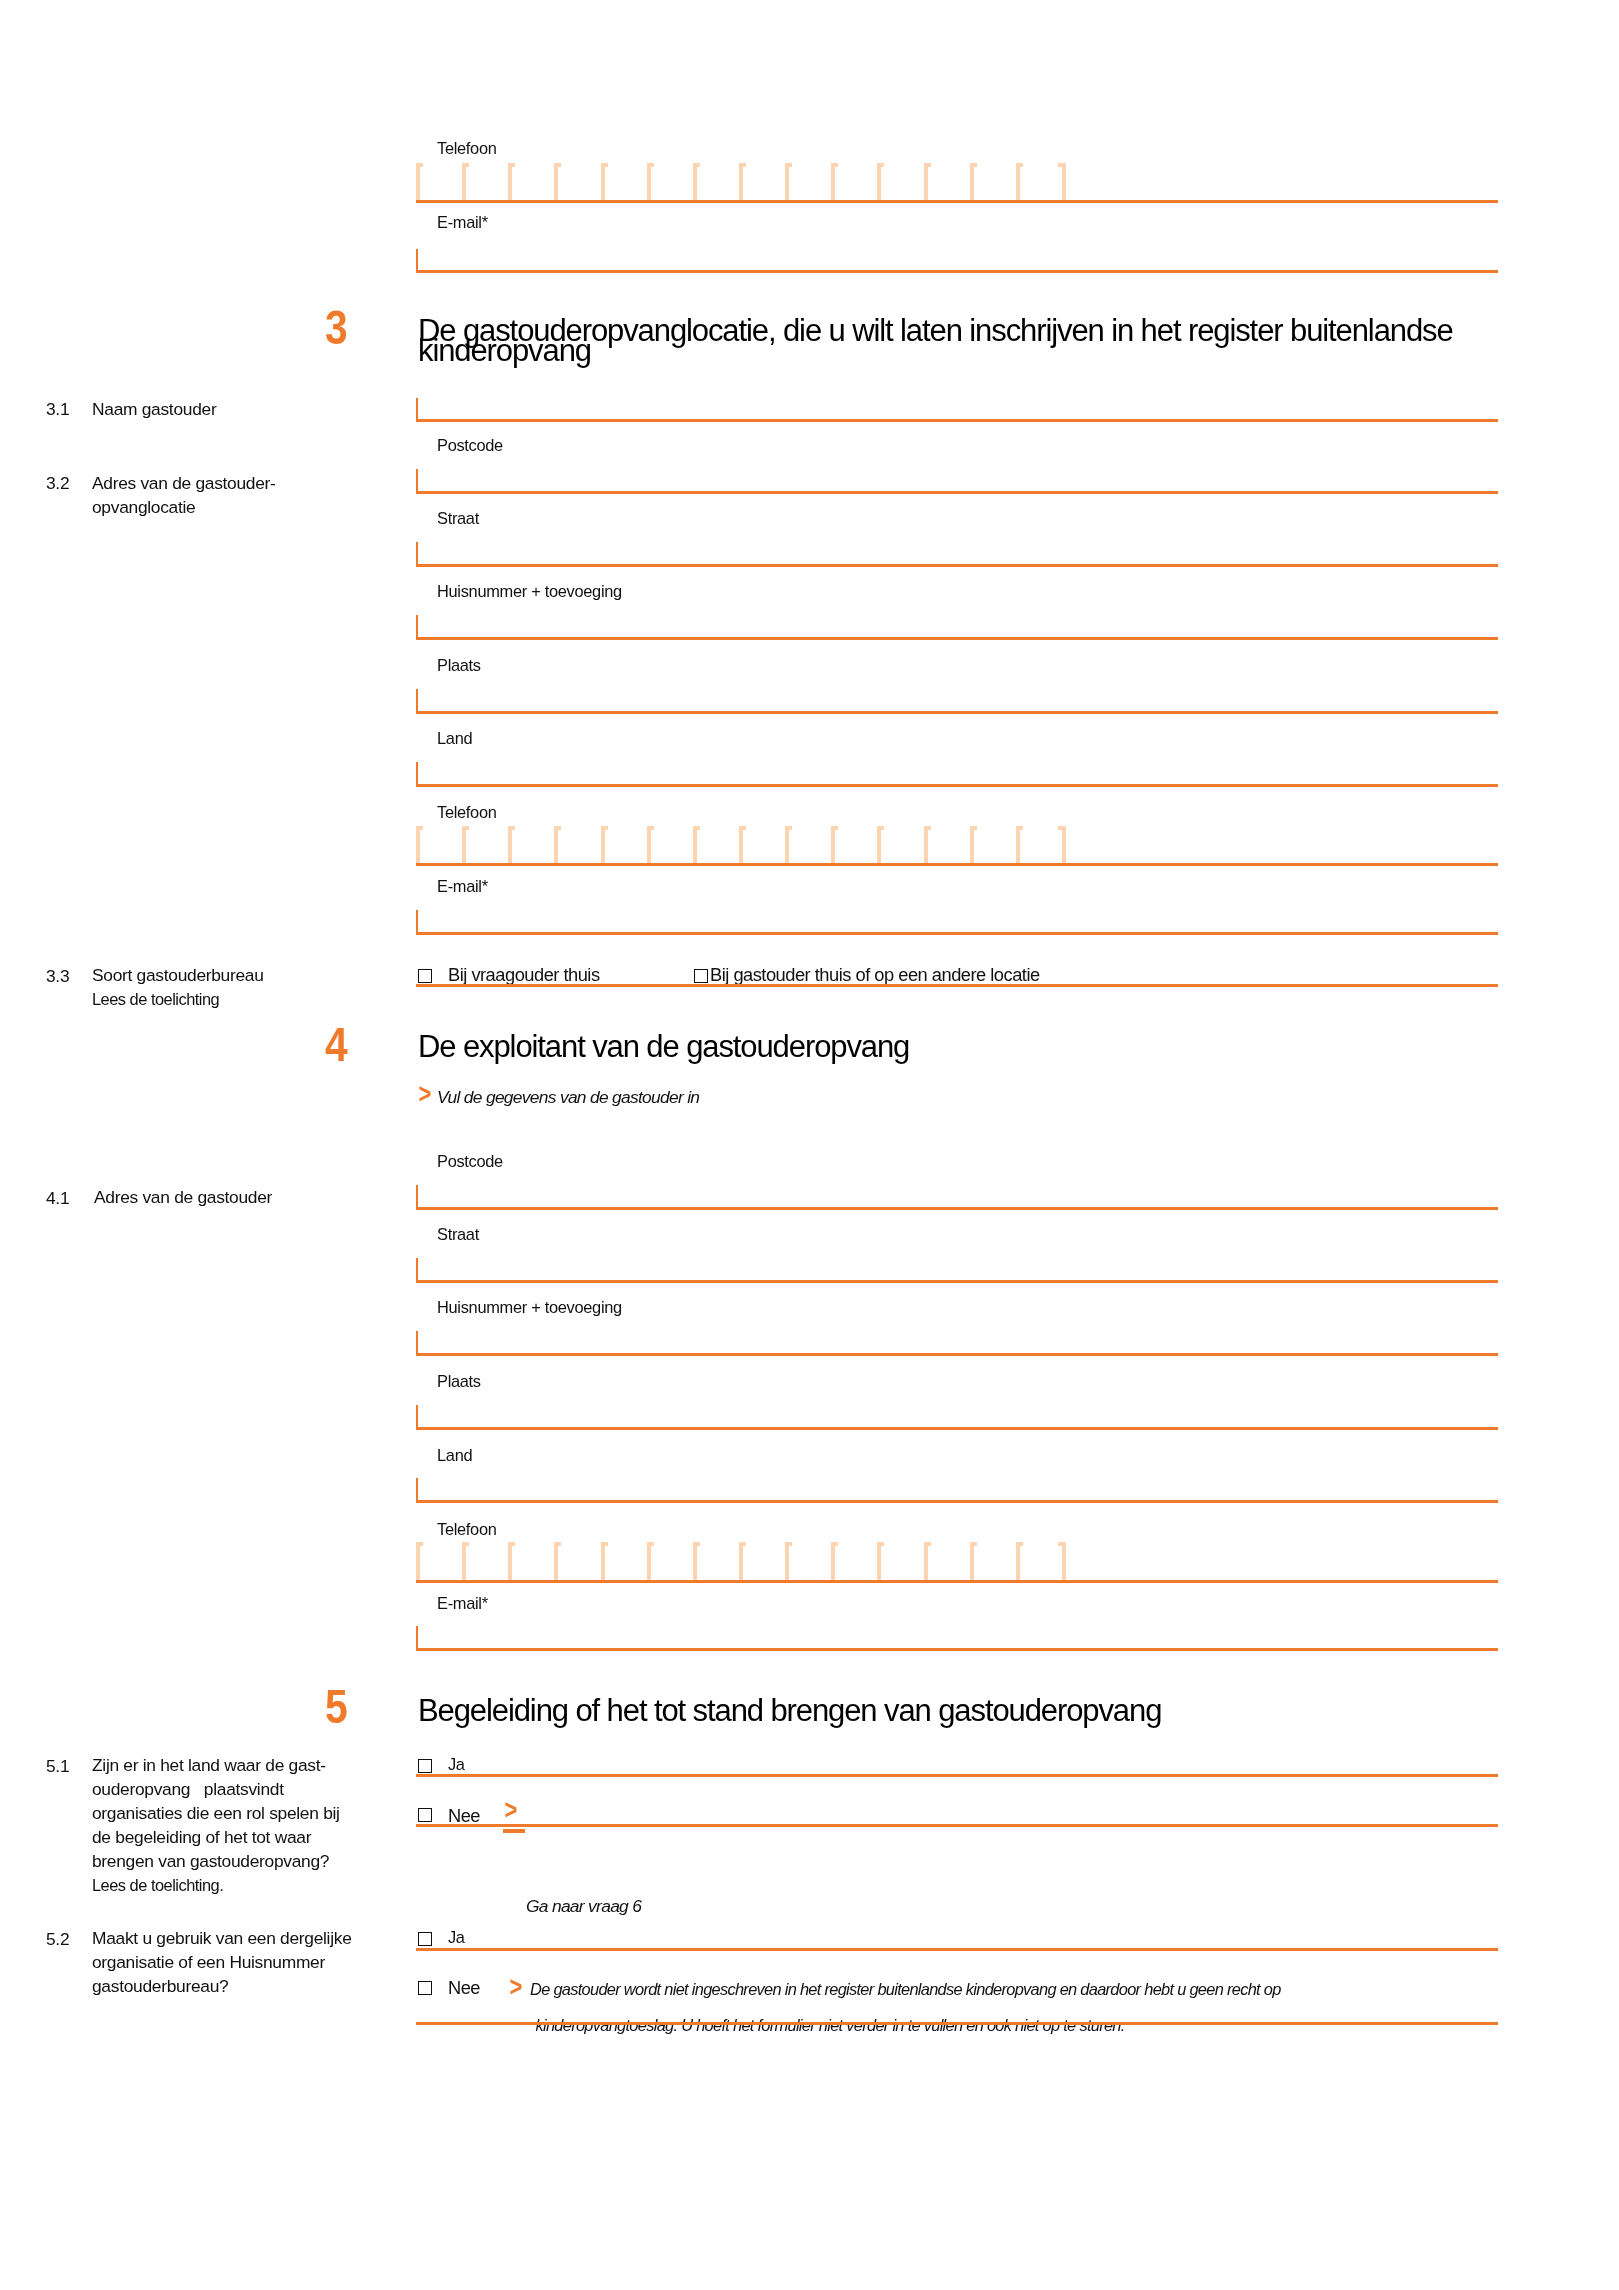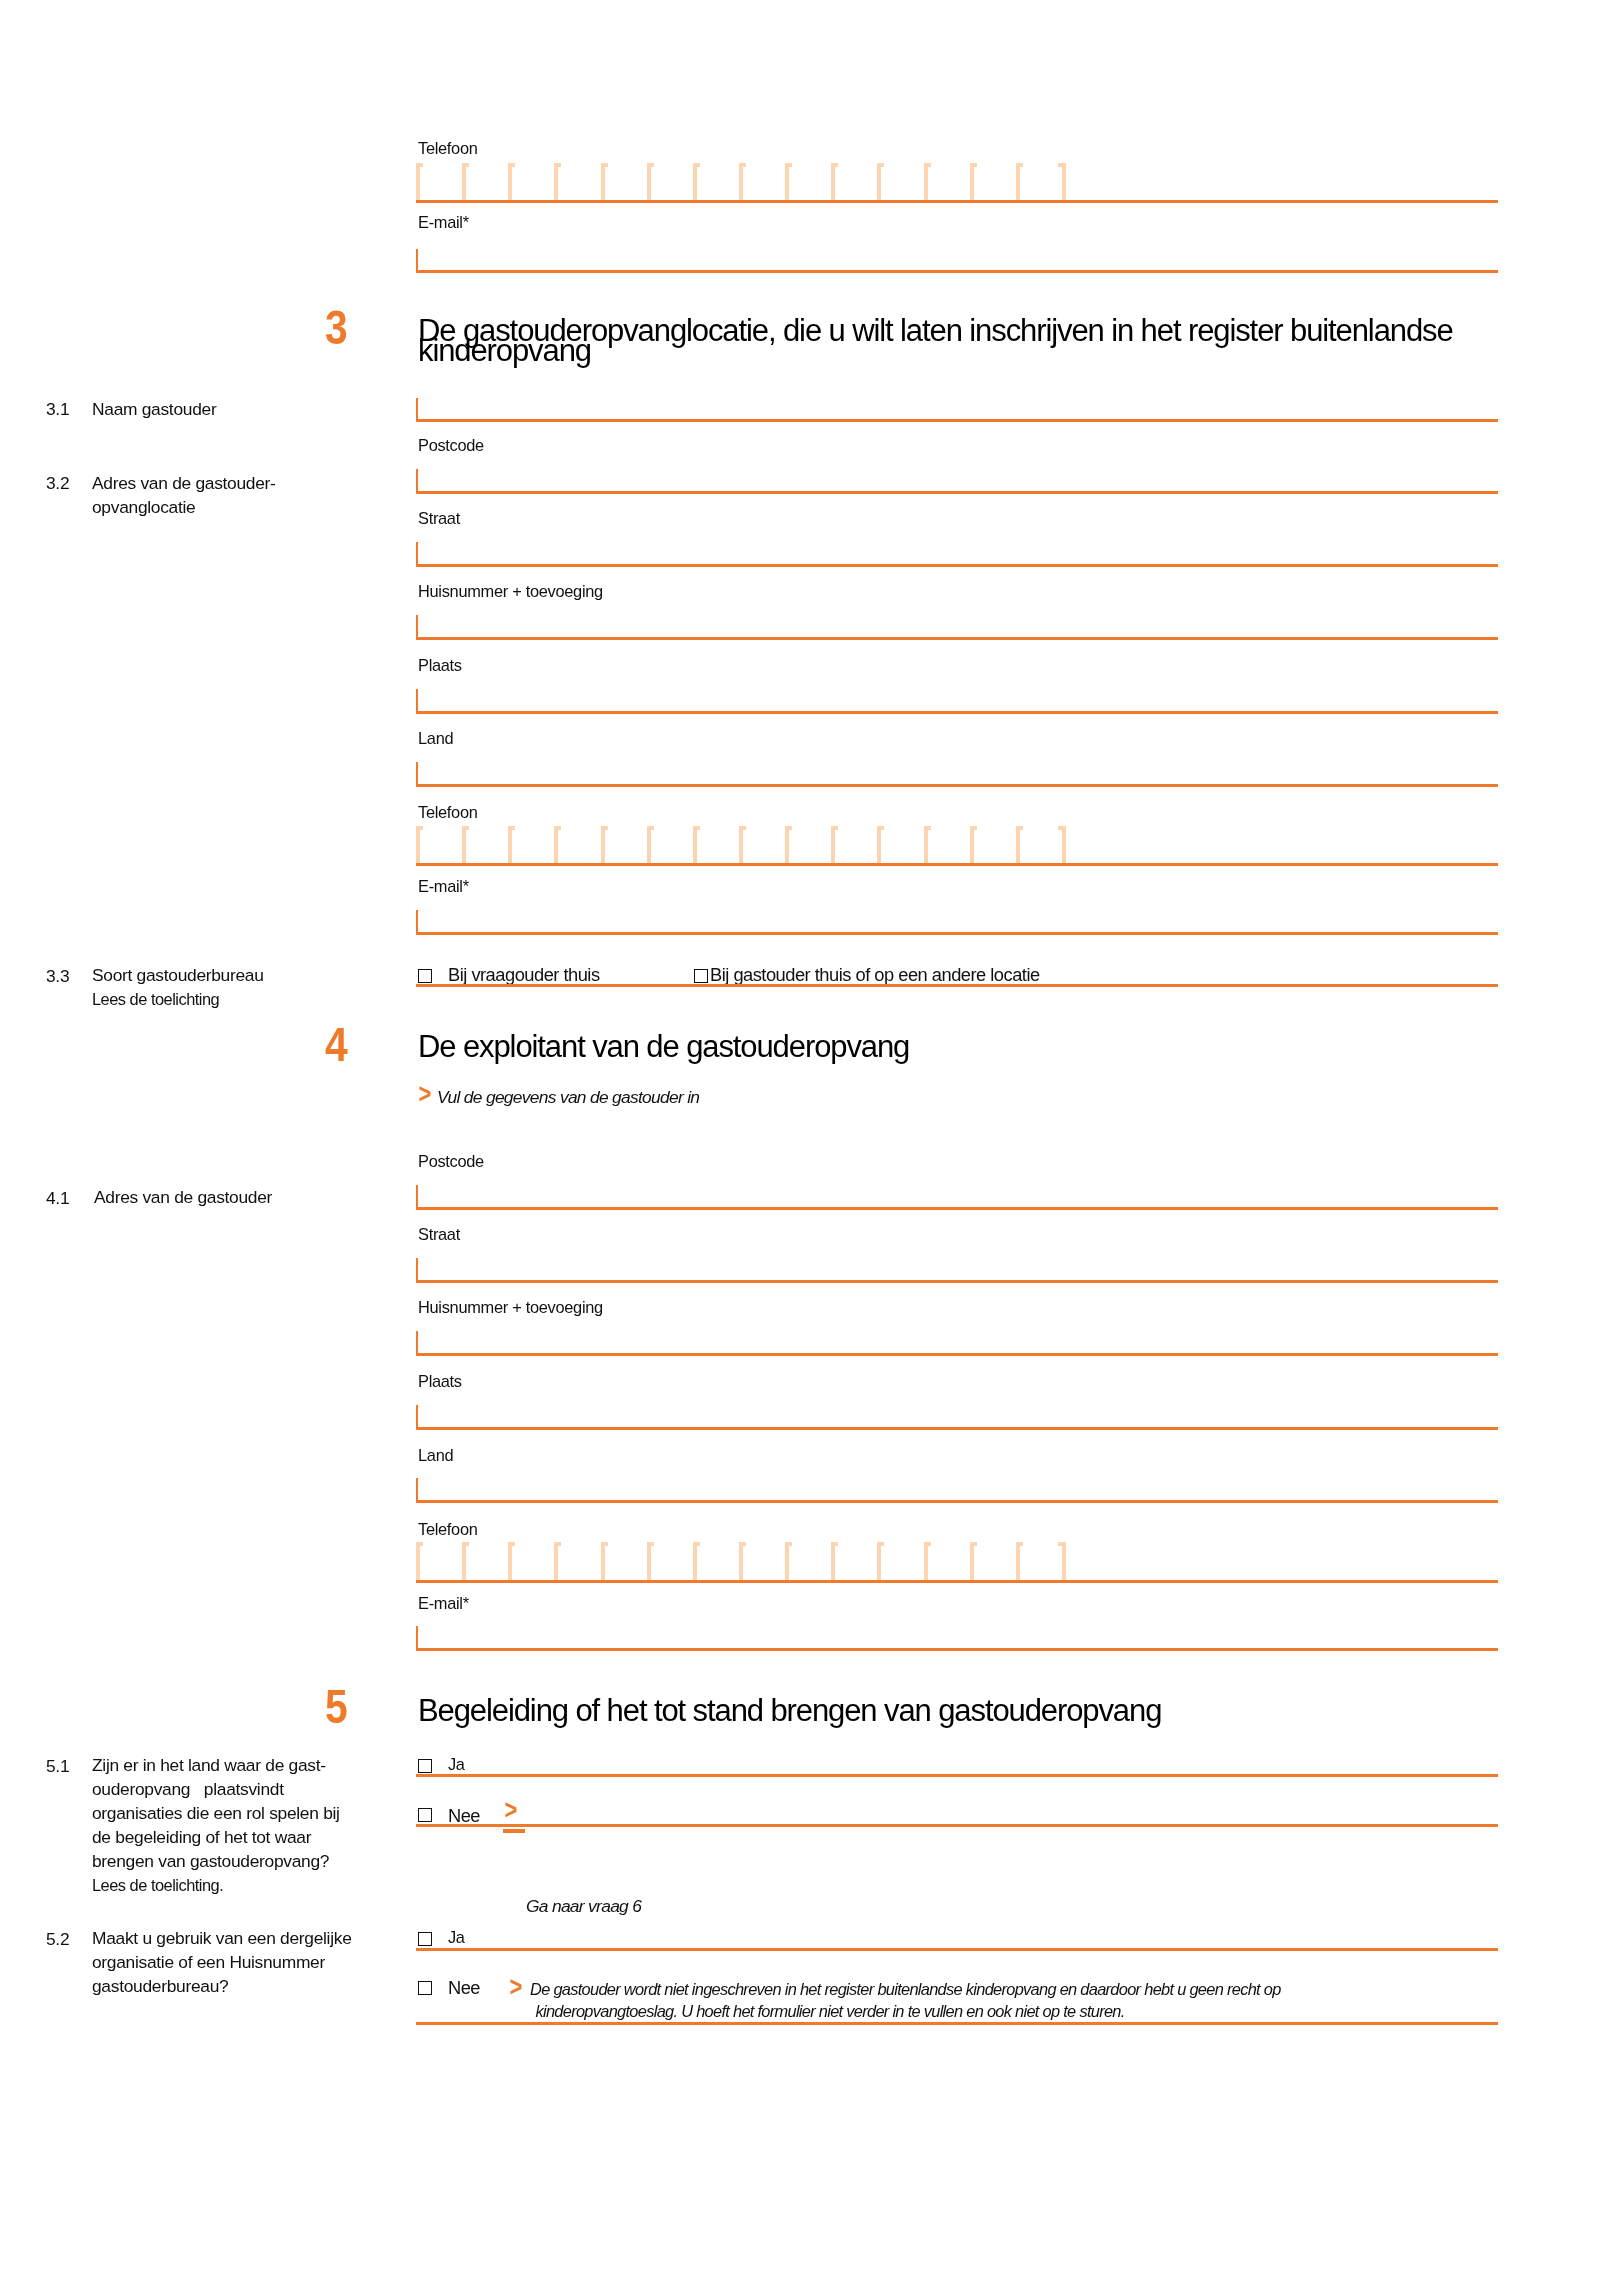--- a/index.html
+++ b/index.html
@@ -1,19 +1,19 @@
 <!DOCTYPE html>
 <html style="font-size:14.6px"><head>
 <meta charset="utf-8">
 <style>
   html, body { margin:0; padding:0; background:#ffffff; }
   body { width:1619px; height:2291px; position:relative; overflow:hidden;
          font-family:"Liberation Sans", sans-serif; color:#111; }
   .abs { position:absolute; }
-  .flabel { position:absolute; left:418px; font-size:16.4px; letter-spacing:-0.3px; }
+  .flabel { position:absolute; left:437px; font-size:16.4px; letter-spacing:-0.3px; }
   .line { position:absolute; left:416px; width:1082px; height:2.7px; background:#f07a2c; }
   .tick { position:absolute; left:416px; width:1.8px; background:#f07a2c; }
   .field { position:absolute; left:416px; width:1082px; cursor:text; }
   .phone { position:absolute; left:416px; height:40px; }
   .phone .cell { position:absolute; top:0; width:3.7px; height:38px; background:#fcd5b0; }
   .phone .cell::before { content:""; position:absolute; top:0; left:0; width:7.3px; height:3.7px; background:#fcd5b0; }
   .phone .cell.last::before { left:-3.7px; }
   .secnum { position:absolute; left:325px; font-size:48px; font-weight:bold; color:#f07a2c; line-height:1; transform:scaleX(0.85); transform-origin:left; }
   .sechead { position:absolute; left:418px; font-size:31px; line-height:25.6px; letter-spacing:-1.1px; color:#000; }
   .qnum { position:absolute; left:46px; font-size:17.4px; letter-spacing:-0.3px; }
@@ -209,16 +209,16 @@
   <div>gastouderbureau?</div>
 </div>
 <div class="cb" style="left:418px;top:1932px"></div>
 <div class="opt" style="left:448px;top:1928px;font-size:16.4px">Ja</div>
 <div class="line" style="top:1948px"></div>
 <div class="cb" style="left:418px;top:1981px"></div>
 <div class="opt" style="left:448px;top:1977px">Nee</div>
 <div class="arrow" style="left:508px;top:1973px">&gt;</div>
 <div class="note" style="left:530px;top:1980px;font-size:16.4px">
   <div>De gastouder wordt niet ingeschreven in het register buitenlandse kinderopvang en daardoor hebt u geen recht op</div>
-  <div style="margin-left:5.5px;margin-top:3px">kinderopvangtoeslag. U hoeft het formulier niet verder in te vullen en ook niet op te sturen.</div>
+  <div style="margin-left:5.5px;margin-top:17px">kinderopvangtoeslag. U hoeft het formulier niet verder in te vullen en ook niet op te sturen.</div>
 </div>
 <div class="line" style="top:2022px"></div>
 
 
 </body></html>

